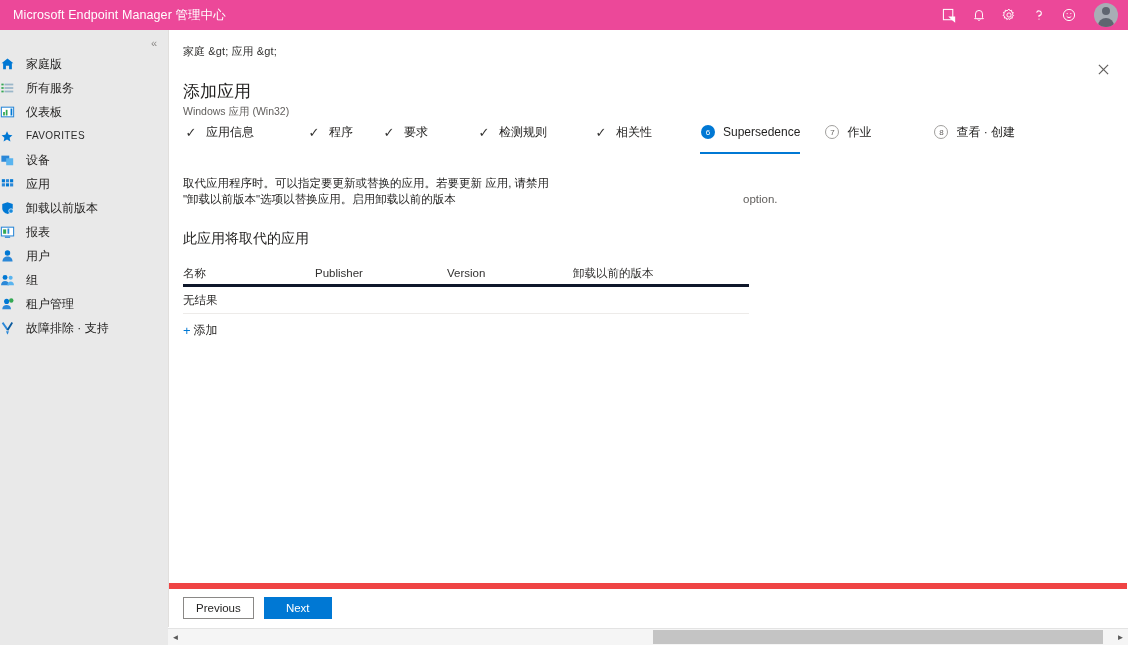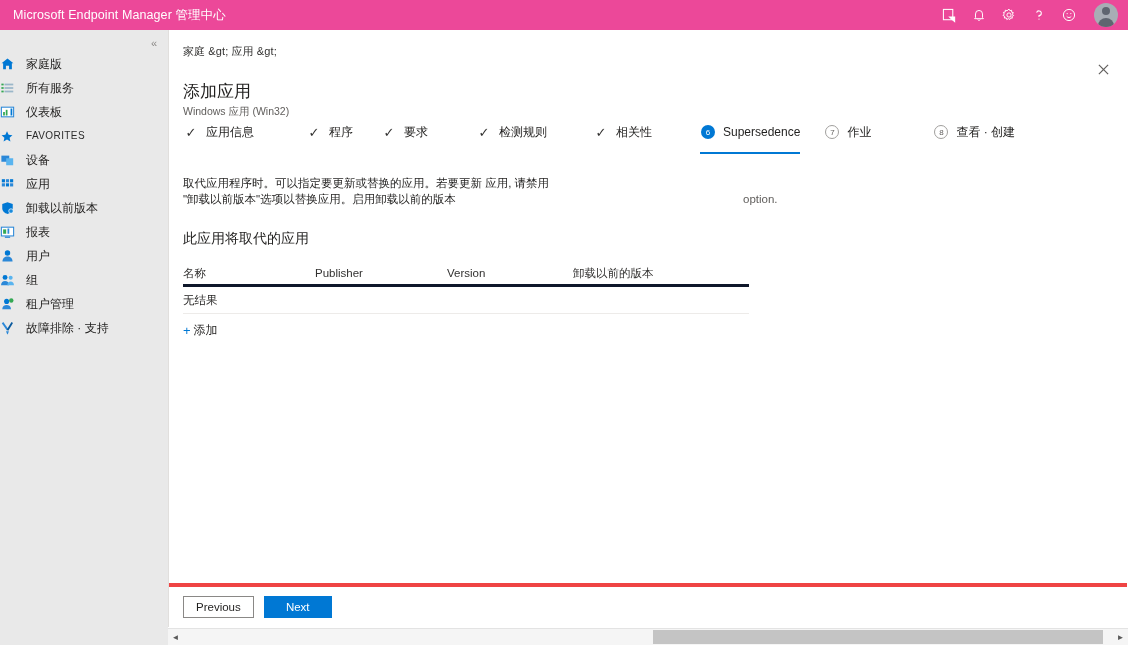--- a/index.html
+++ b/index.html
@@ -327,21 +327,21 @@
     color: #201f1e;
   }
 
   
   .footer {
     position: absolute;
     left: 0;
     bottom: 0;
     width: 958px;
     height: 44px;
-    border-top: 4px solid #ef4444;
+    border-top: 6px solid #ef4444;
     background: #ffffff;
     display: flex;
     align-items: center;
     padding-left: 14px;
     box-sizing: border-box;
   }
   .btn {
     height: 22px;
     min-width: 68px;
     font-size: 11.5px;

